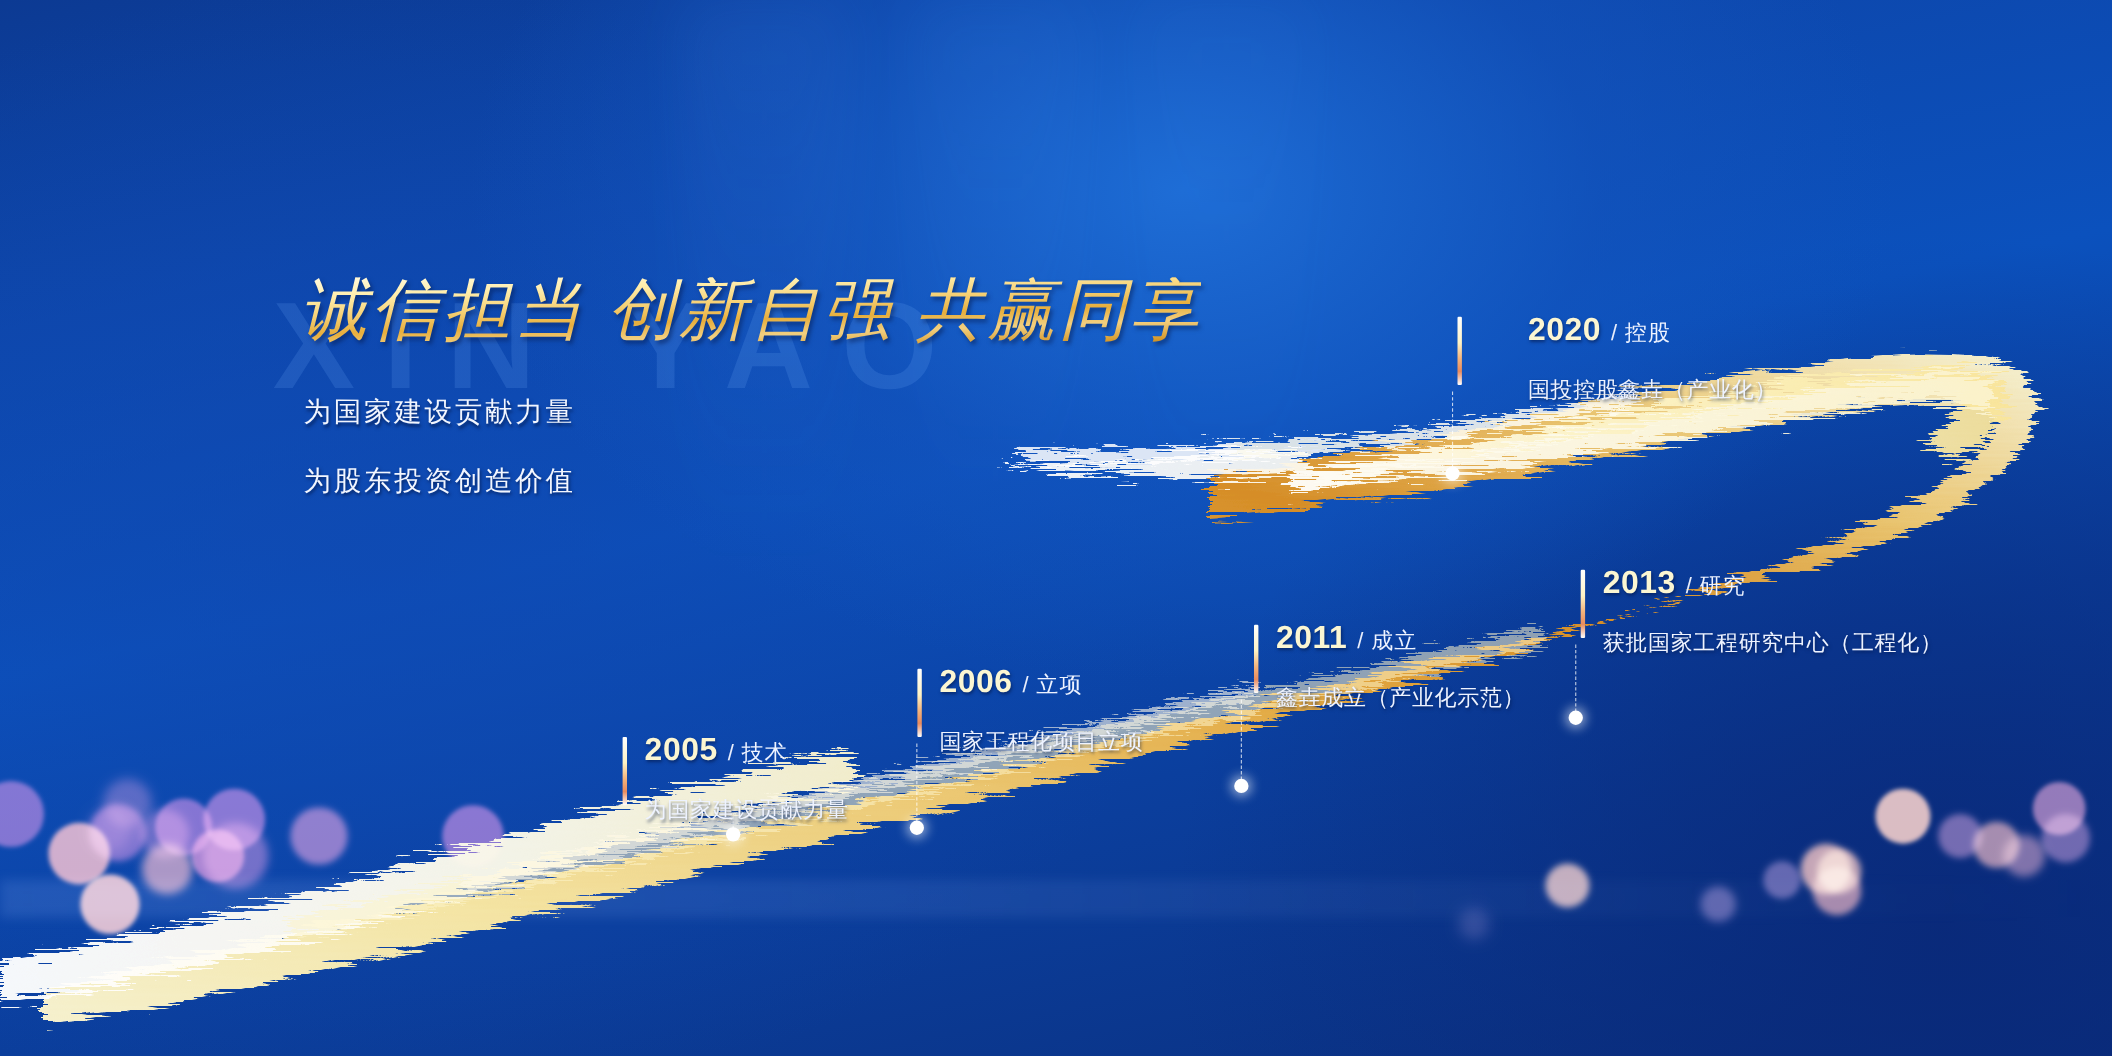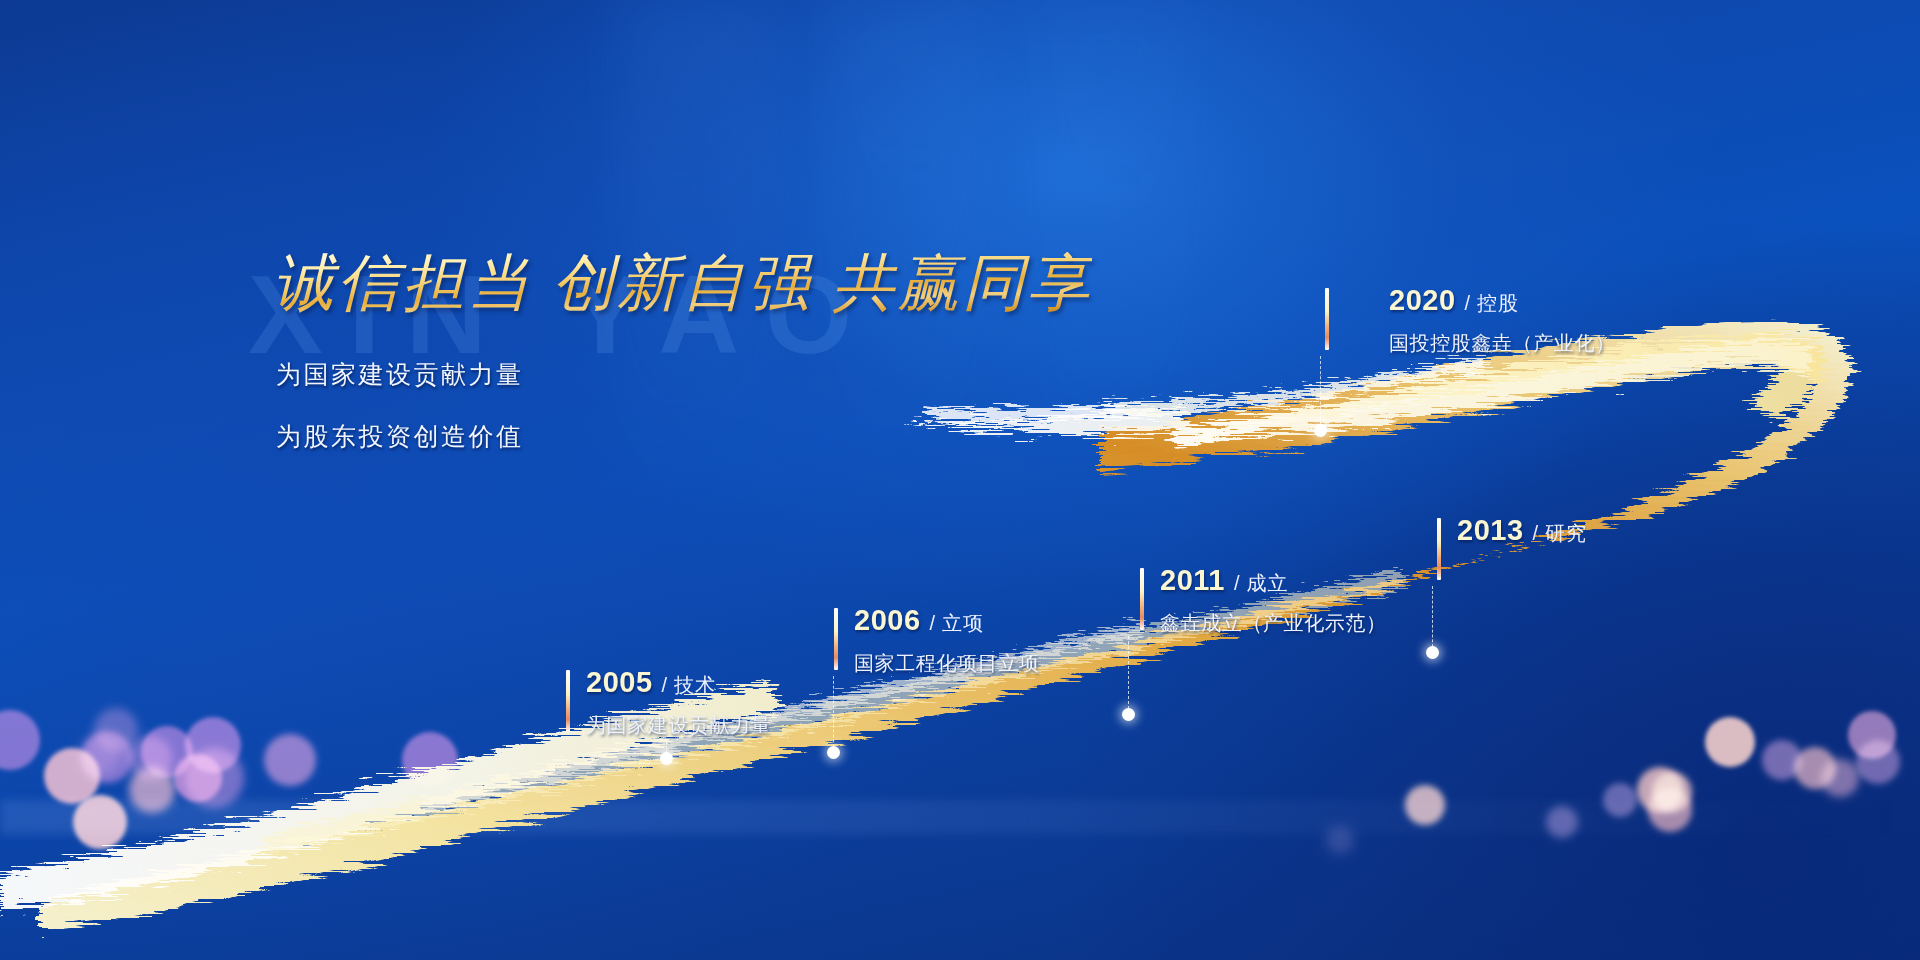--- a/index.html
+++ b/index.html
@@ -163,21 +163,21 @@
     color: #e9eefc;
     margin: 0 7px 0 9px;
   }
   .tl-tag {
     font-size: 20px;
     color: #eef3ff;
     letter-spacing: 1px;
   }
   .tl-desc {
     margin-left: 20px;
-    margin-top: 15px;
+    margin-top: 26px;
     font-size: 20px;
     letter-spacing: 0.6px;
     color: #eef3ff;
     text-shadow: 1px 2px 3px rgba(3,22,68,0.6);
   }
 </style>
 </head>
 <body>
 
 <div id="stage">
@@ -363,20 +363,21 @@
         </div>
         <div class="tl-desc">鑫垚成立（产业化示范）</div>
       </div>
       <div class="tl-item" style="left: 1437px; top: 516px; text-align: center;">
         <div class="tl-bar"></div>
         <div class="tl-head">
           <span class="tl-year">2013</span>
           <span class="tl-sep">/</span>
           <span class="tl-tag">研究</span>
         </div>
+        <div class="tl-desc">获批国家工程研究中心（工程化）</div>
       </div>
       <div class="tl-item" style="left: 1325px; top: 286px; padding-left: 44px;">
         <div class="tl-bar"></div>
         <div class="tl-head">
           <span class="tl-year">2020</span>
           <span class="tl-sep">/</span>
           <span class="tl-tag">控股</span>
         </div>
         <div class="tl-desc">国投控股鑫垚（产业化）</div>
       </div>

